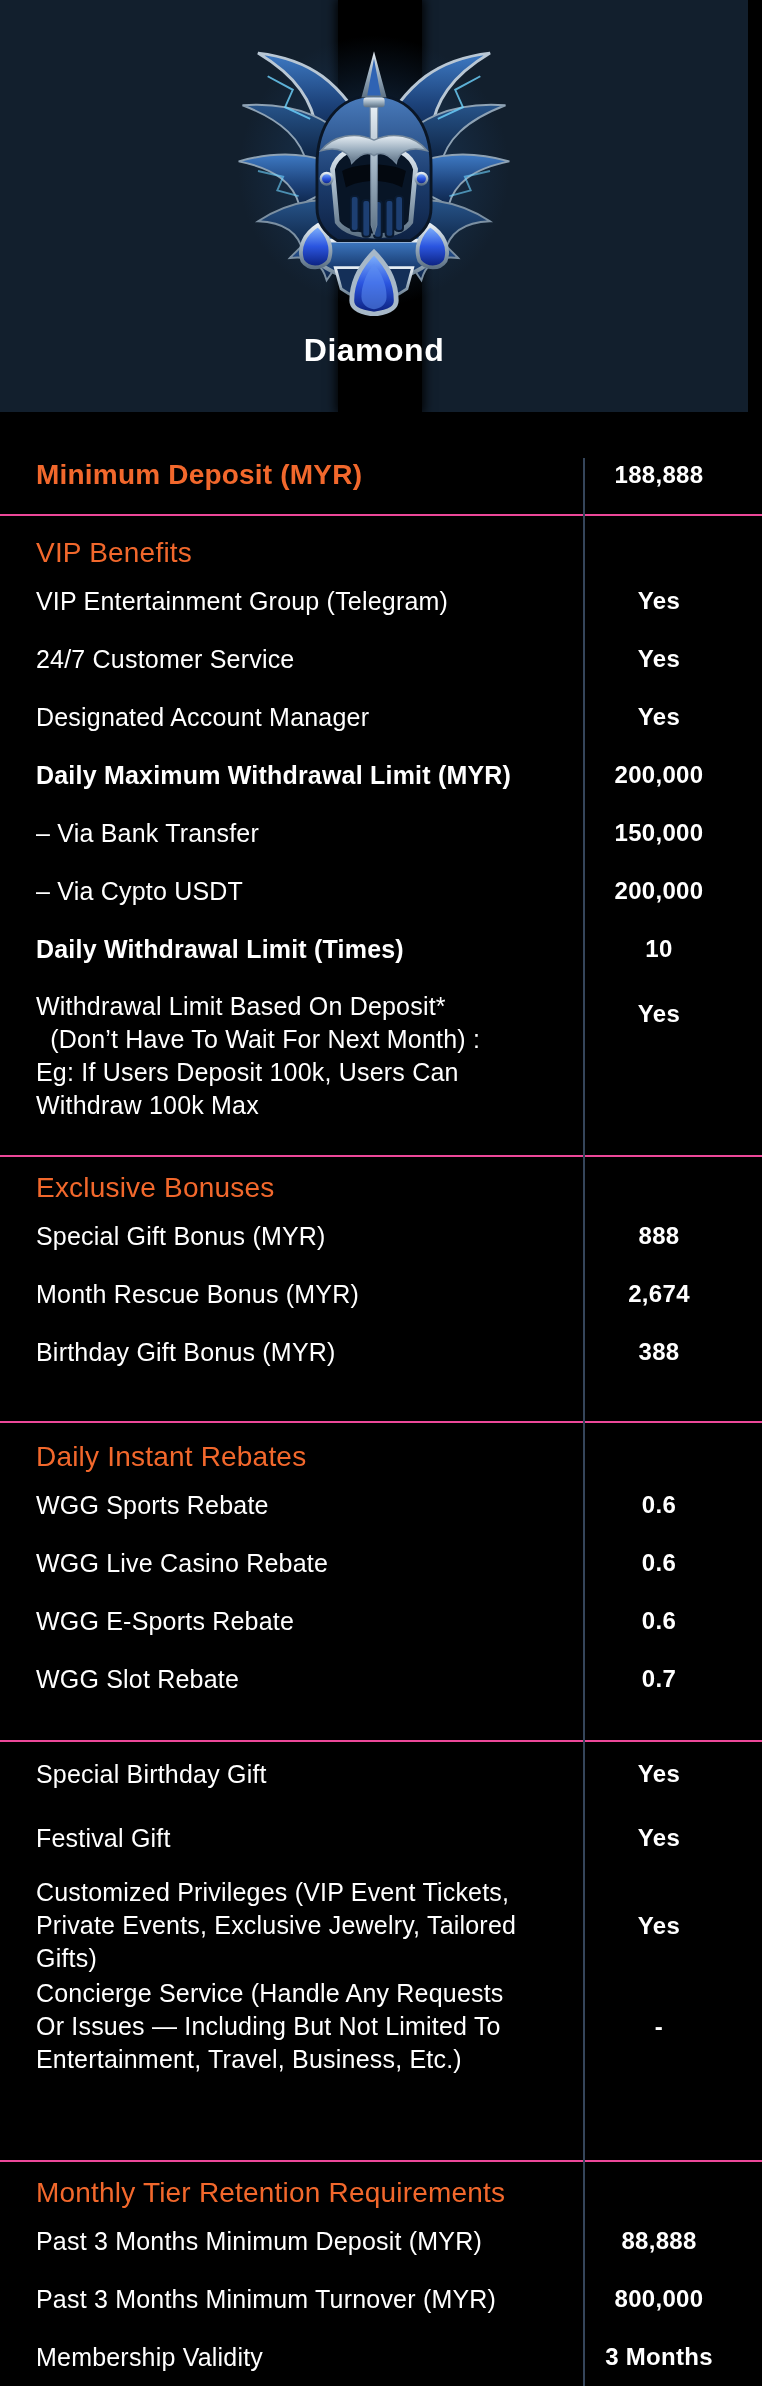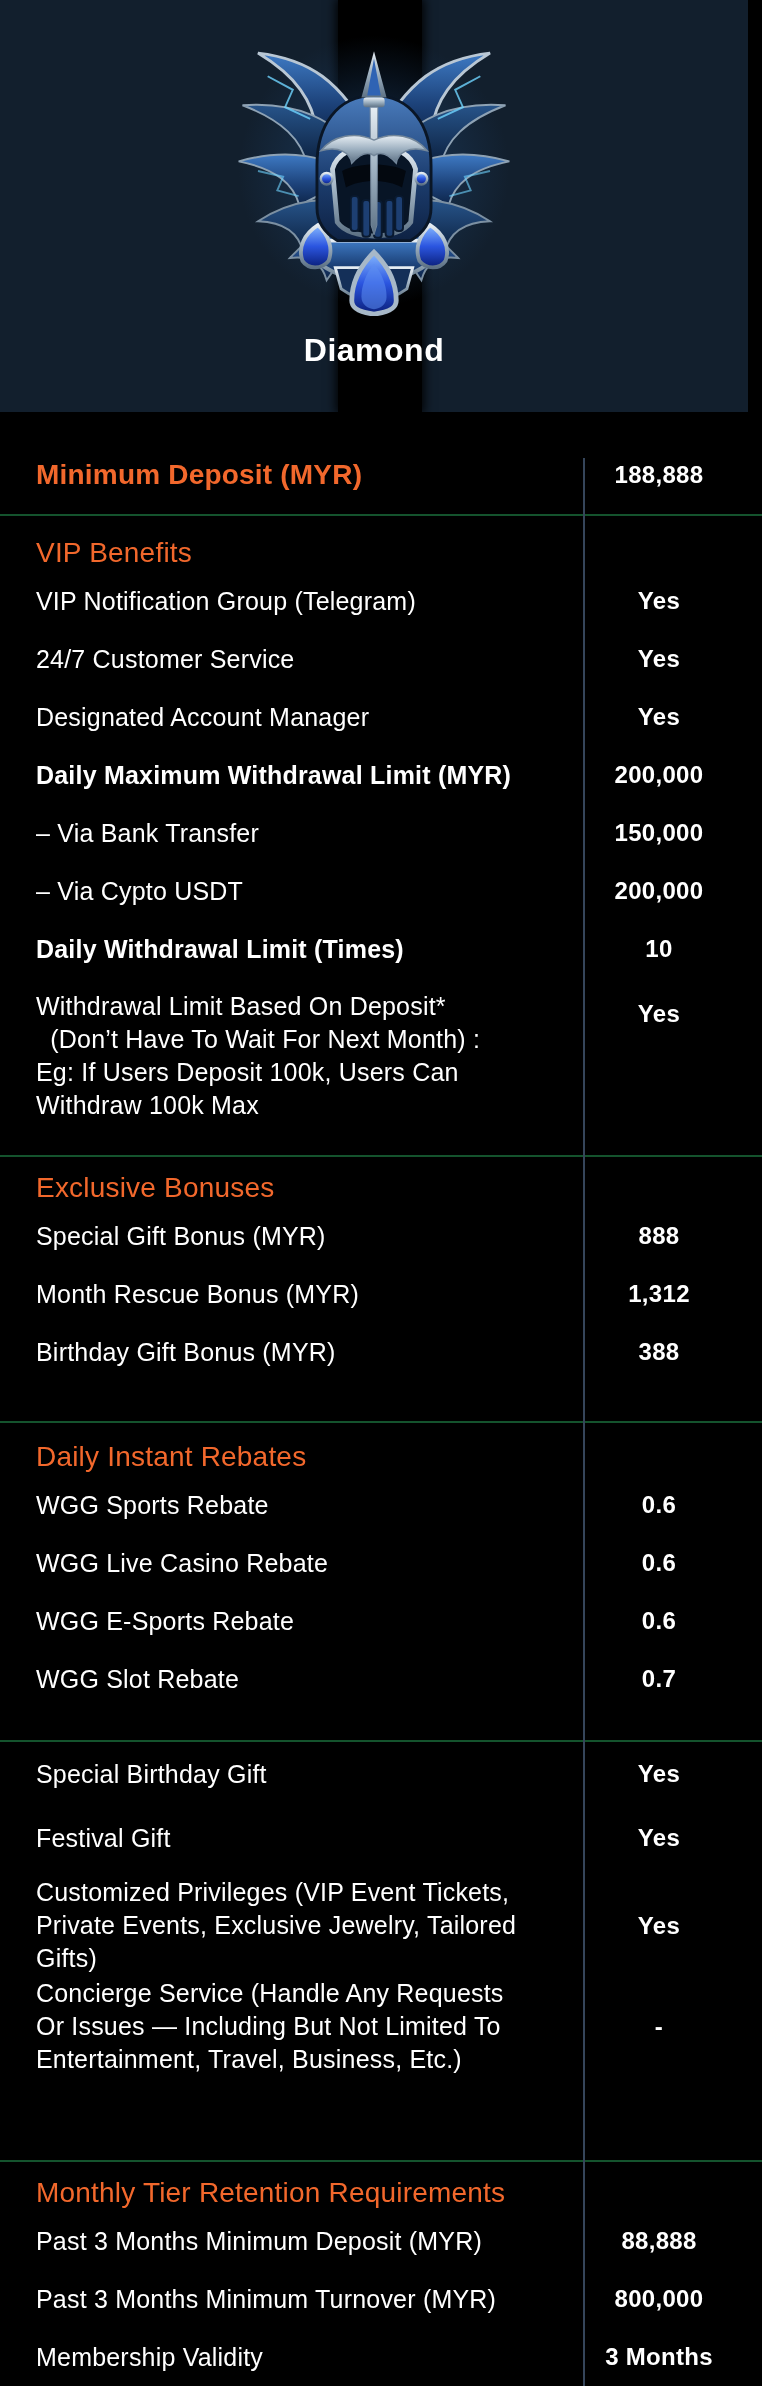--- a/index.html
+++ b/index.html
@@ -29,21 +29,21 @@
   }
   
   .table {
     position:absolute; left:0; top:412px; width:762px; height:1974px;
     background:#000; color:#fff;
   }
   .vline {
     position:absolute; left:583px; top:46px; width:2px; height:1928px;
     background:#35455a; z-index:2;
   }
-  .section { border-bottom:2px solid #14532d; position:relative; }
+  .section { border-bottom:2px solid #ec4899; position:relative; }
   .section.last { border-bottom:none; }
   .sec-min   { height:104px; display:flex; align-items:center; padding-top:24px; }
   .sec-vip   { height:623px; }
   .sec-bon   { height:254px; }
   .sec-reb   { height:304px; }
   .sec-gift  { height:420px; }
   .sec-ret   { height:269px; }
   .sec-header {
     color:#f2682c; font-size:28px; font-weight:400; letter-spacing:.2px;
     padding-left:36px; height:38px; display:flex; align-items:center;
@@ -172,21 +172,21 @@
   <div class="section sec-min">
     <div class="row label-accent" style="height:60px;width:100%">
       <div class="row-label">Minimum Deposit (MYR)</div>
       <div class="row-value">188,888</div>
     </div>
   </div>
 
   <div class="section sec-vip">
     <div class="sec-header mt18">VIP Benefits</div>
     <div class="row">
-      <div class="row-label">VIP Notification Group (Telegram)</div>
+      <div class="row-label">VIP Entertainment Group (Telegram)</div>
       <div class="row-value">Yes</div>
     </div>
     <div class="row">
       <div class="row-label">24/7 Customer Service</div>
       <div class="row-value">Yes</div>
     </div>
     <div class="row">
       <div class="row-label">Designated Account Manager</div>
       <div class="row-value">Yes</div>
     </div>
@@ -216,21 +216,21 @@
   </div>
 
   <div class="section sec-bon">
     <div class="sec-header mt24">Exclusive Bonuses</div>
     <div class="row">
       <div class="row-label">Special Gift Bonus (MYR)</div>
       <div class="row-value">888</div>
     </div>
     <div class="row">
       <div class="row-label">Month Rescue Bonus (MYR)</div>
-      <div class="row-value">1,312</div>
+      <div class="row-value">2,674</div>
     </div>
     <div class="row">
       <div class="row-label">Birthday Gift Bonus (MYR)</div>
       <div class="row-value">388</div>
     </div>
   </div>
 
   <div class="section sec-reb">
     <div class="sec-header mt13">Daily Instant Rebates</div>
     <div class="row">

